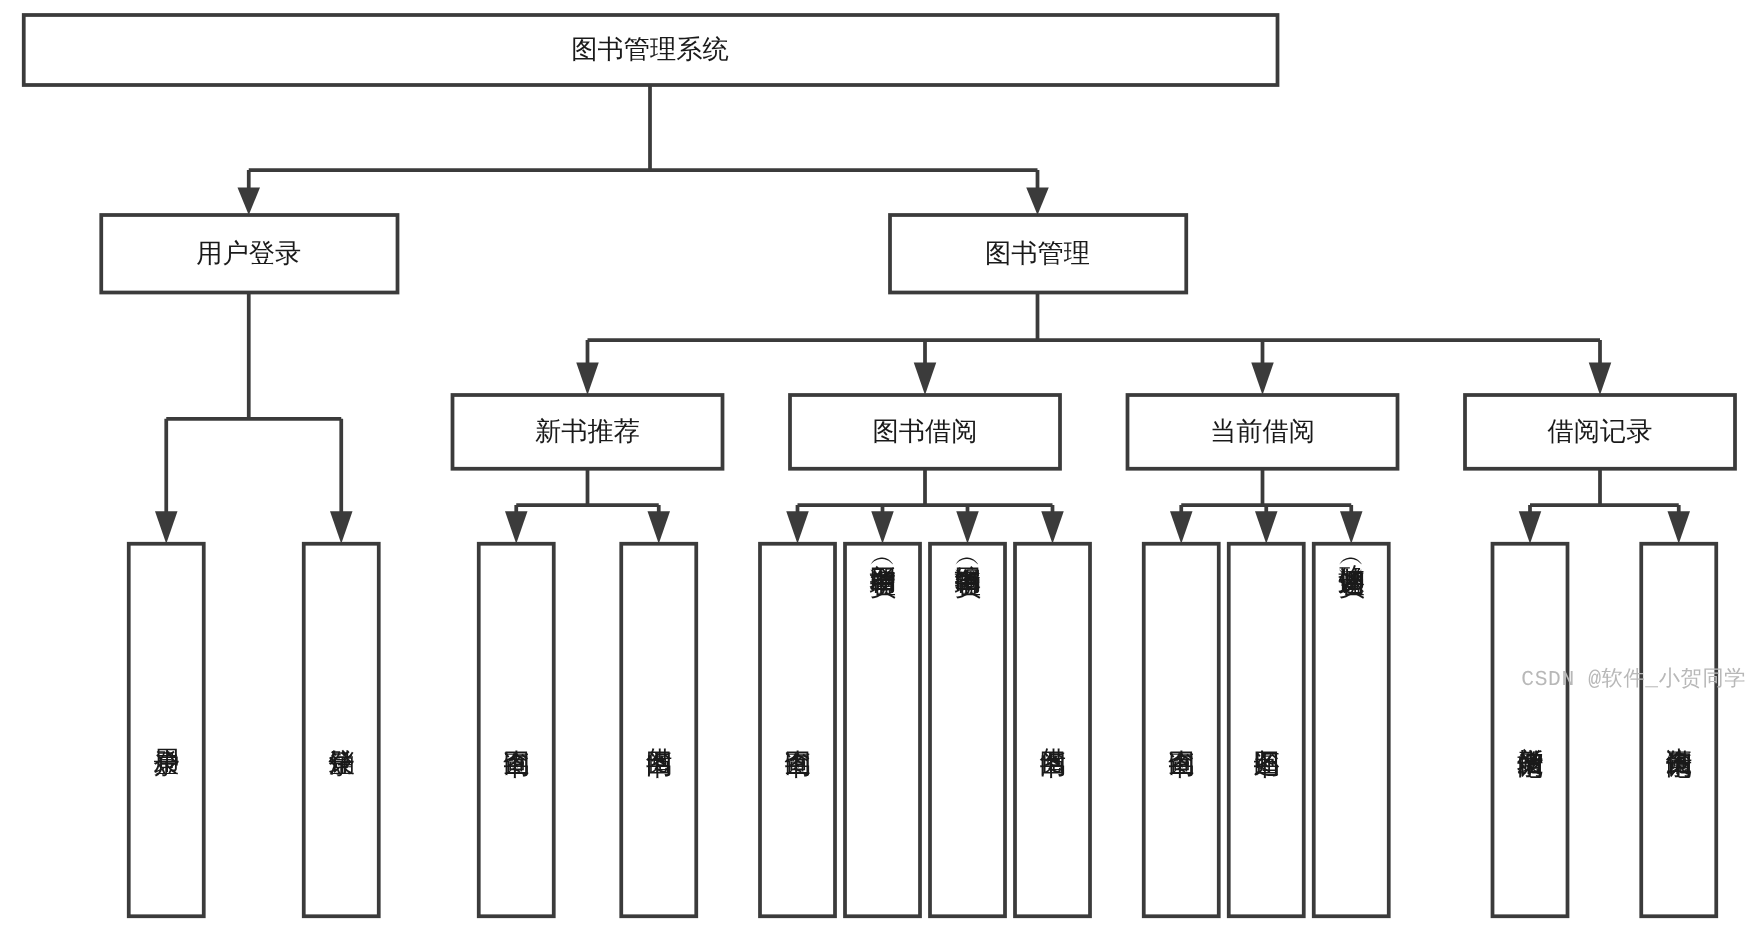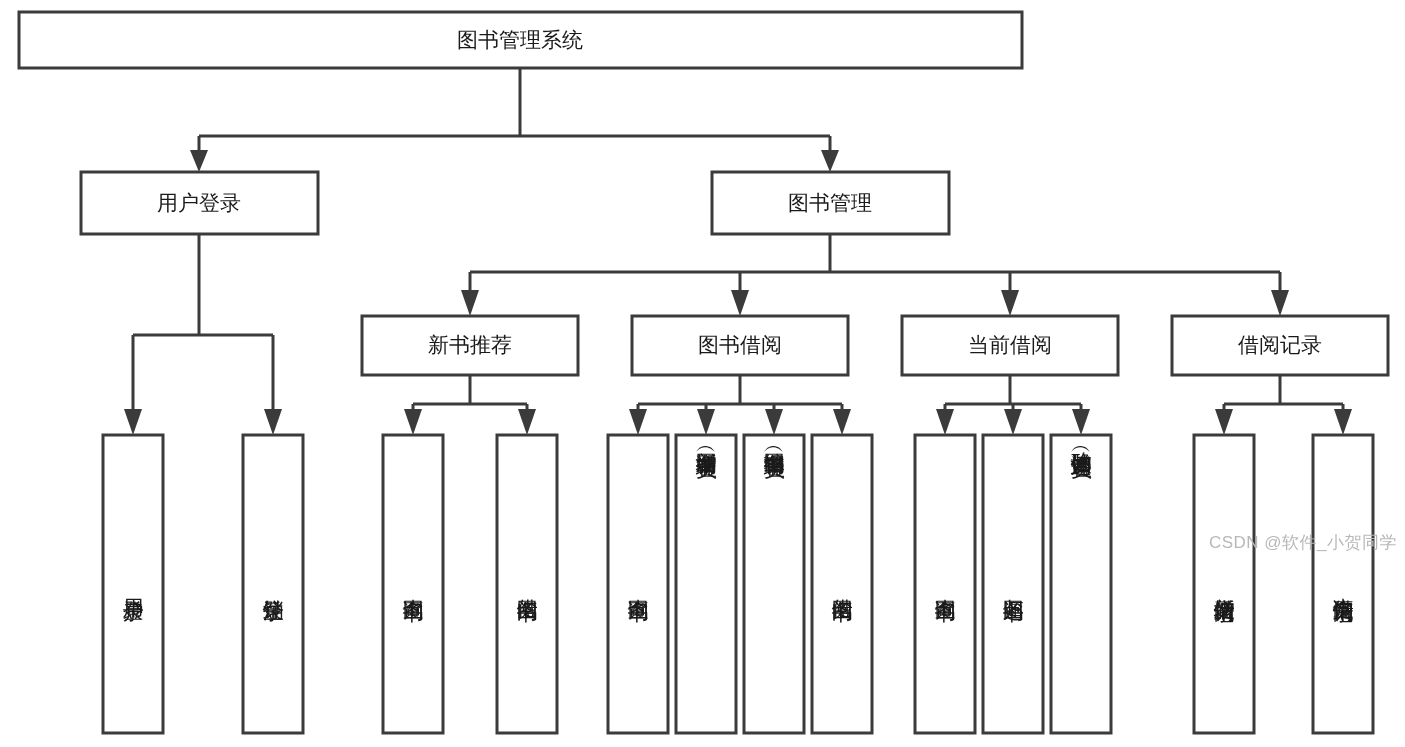--- a/index.html
+++ b/index.html
@@ -58,21 +58,21 @@
     color: #1a1a1a;
     letter-spacing: 1px;
     text-align: center;
     white-space: nowrap;
     pointer-events: none;
   }
   #watermark {
     position: absolute;
     right: 8px;
     bottom: 4px;
-    font-family: Liberation Sans, sans-serif;
+    font-family: Liberation Mono, monospace;
     font-size: 17px;
     color: #b8b8b8;
     letter-spacing: 0.5px;
     white-space: nowrap;
   }
 </style>
 </head>
 <body>
 
 <div id="diagram-root">

